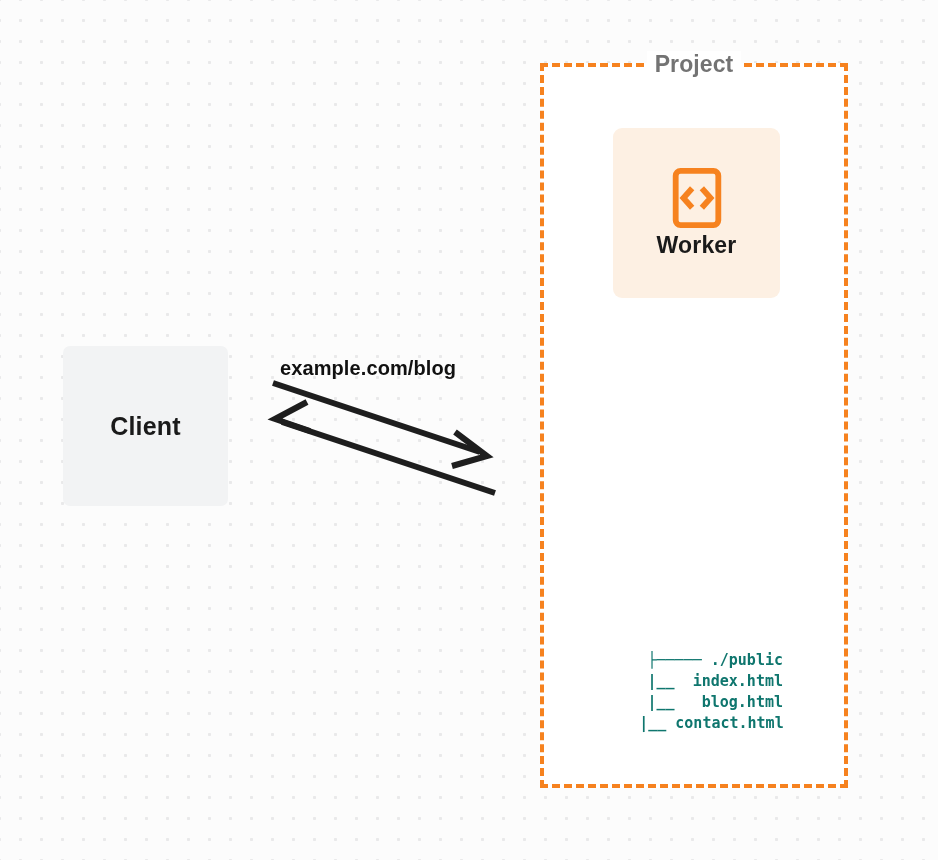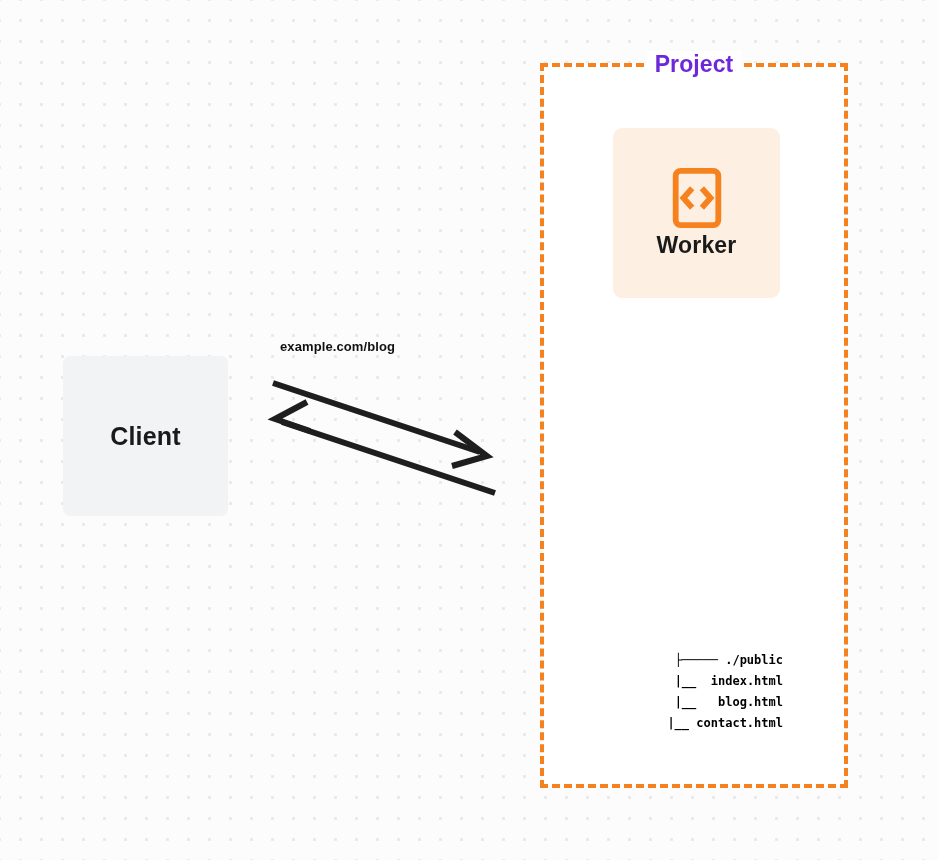--- a/index.html
+++ b/index.html
@@ -21,21 +21,21 @@
   #canvas {
     position: relative;
     width: 938px;
     height: 860px;
   }
 
   
   .client-box {
     position: absolute;
     left: 63px;
-    top: 356px;
+    top: 346px;
     width: 165px;
     height: 160px;
     background: #f2f3f4;
     border-radius: 7px;
     display: flex;
     align-items: center;
     justify-content: center;
   }
   .client-label {
     font-size: 25px;
@@ -49,22 +49,22 @@
     position: absolute;
     left: 0;
     top: 0;
     width: 938px;
     height: 860px;
     pointer-events: none;
   }
   .url-label {
     position: absolute;
     left: 280px;
-    top: 339px;
-    font-size: 13px;
+    top: 357px;
+    font-size: 20px;
     font-weight: bold;
     color: #111111;
     letter-spacing: 0.1px;
     white-space: nowrap;
   }
 
   
   .project-box {
     position: absolute;
     left: 540px;
@@ -76,21 +76,21 @@
     background: #ffffff;
   }
   .project-label {
     position: absolute;
     left: 540px;
     top: 51px;
     width: 308px;
     text-align: center;
     font-size: 23px;
     font-weight: bold;
-    color: #6d28d9;
+    color: #737373;
     letter-spacing: 0.1px;
   }
   .project-label span {
     background: #ffffff;
     padding: 0 8px;
   }
 
   
   .service-card {
     position: absolute;
@@ -118,23 +118,23 @@
     color: #1a1a1a;
     letter-spacing: 0.2px;
   }
 
   
   .file-tree {
     position: absolute;
     left: 585px;
     top: 650px;
     font-family: "DejaVu Sans Mono", monospace;
-    font-size: 12px;
+    font-size: 15px;
     line-height: 21px;
-    color: #000000;
+    color: #0f766e;
     white-space: pre;
     text-align: right;
     width: 198px;
     font-weight: bold;
   }
 </style>
 </head>
 <body>
 
 <div id="canvas">

